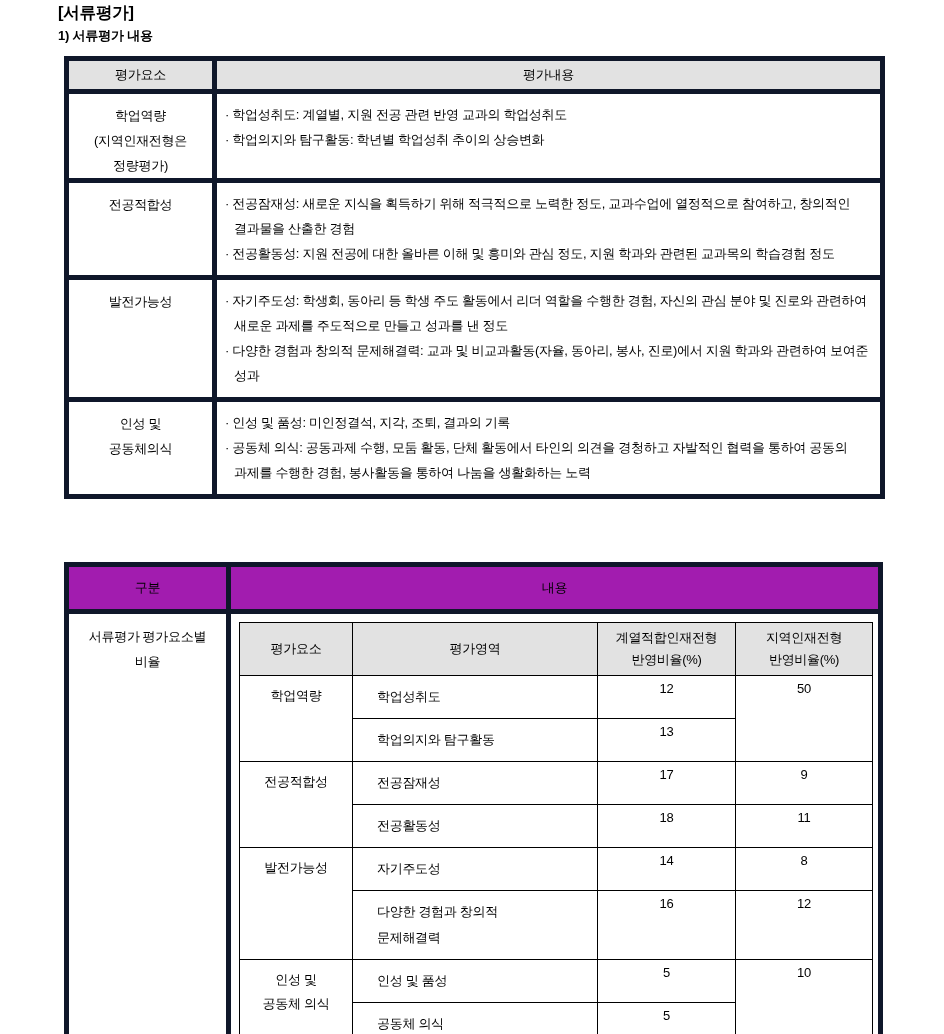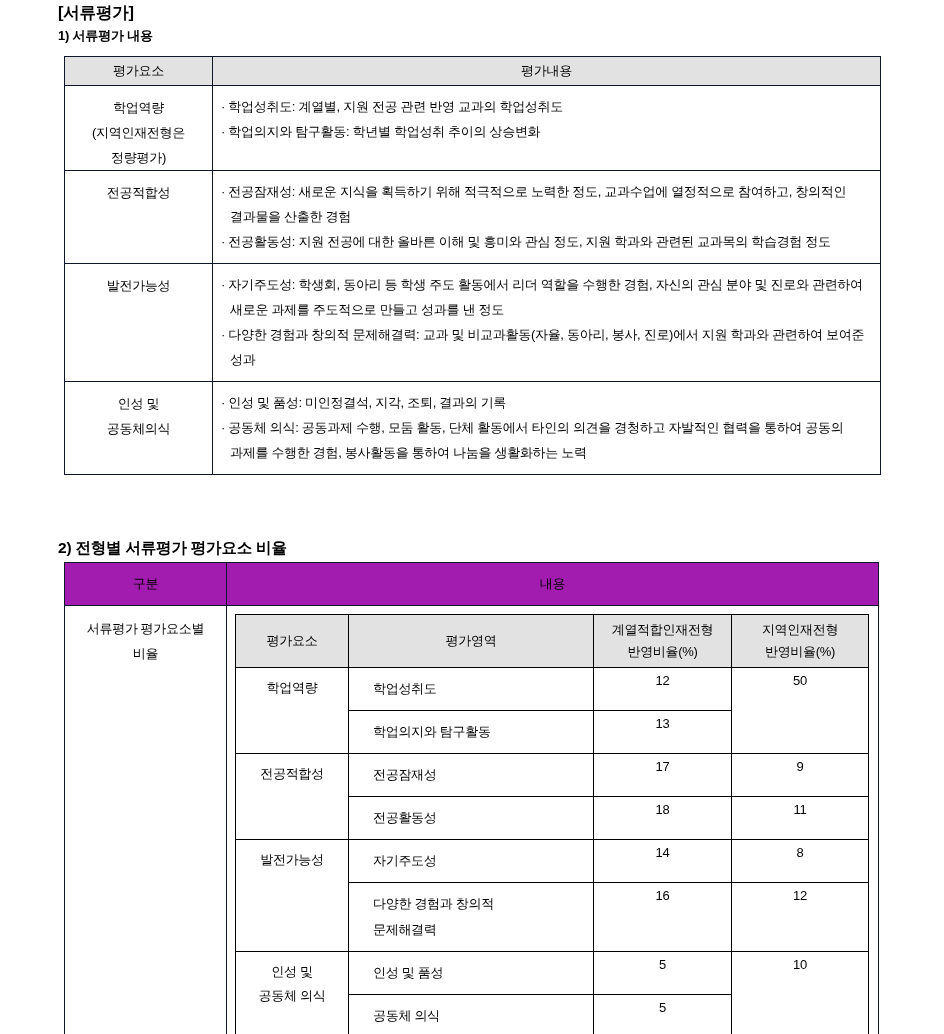--- a/index.html
+++ b/index.html
@@ -53,21 +53,21 @@
 
   
   table.doc {
     border-collapse: collapse;
     table-layout: fixed;
     font-size: 13px;
     line-height: 1.55;
     letter-spacing: -0.3px;
   }
   table.doc td, table.doc th {
-    border: 1px solid #0f172a;
+    border: 5px solid #0f172a;
     padding: 0;
     vertical-align: top;
     font-weight: normal;
     background: #ffffff;
   }
   .hd {
     background: #e2e2e2 !important;
     text-align: center;
     vertical-align: middle !important;
   }
@@ -234,21 +234,20 @@
           </td>
           <td class="c">
             <p>· 인성 및 품성: 미인정결석, 지각, 조퇴, 결과의 기록</p>
             <p>· 공동체 의식: 공동과제 수행, 모둠 활동, 단체 활동에서 타인의 의견을 경청하고 자발적인 협력을 통하여 공동의 과제를 수행한 경험, 봉사활동을 통하여 나눔을 생활화하는 노력</p>
           </td>
         </tr>
       </tbody>
     </table>
   </div>
 
-  <div class="h-sub2">2) 전형별 서류평가 평가요소 비율</div>
 
   <div class="t2-wrap">
     <table class="doc t2">
       <colgroup>
           <col style="width:162px">
           <col style="width:652px">
         </colgroup>
       <tbody>
         <tr>
           <td class="o-hd">구분</td>

